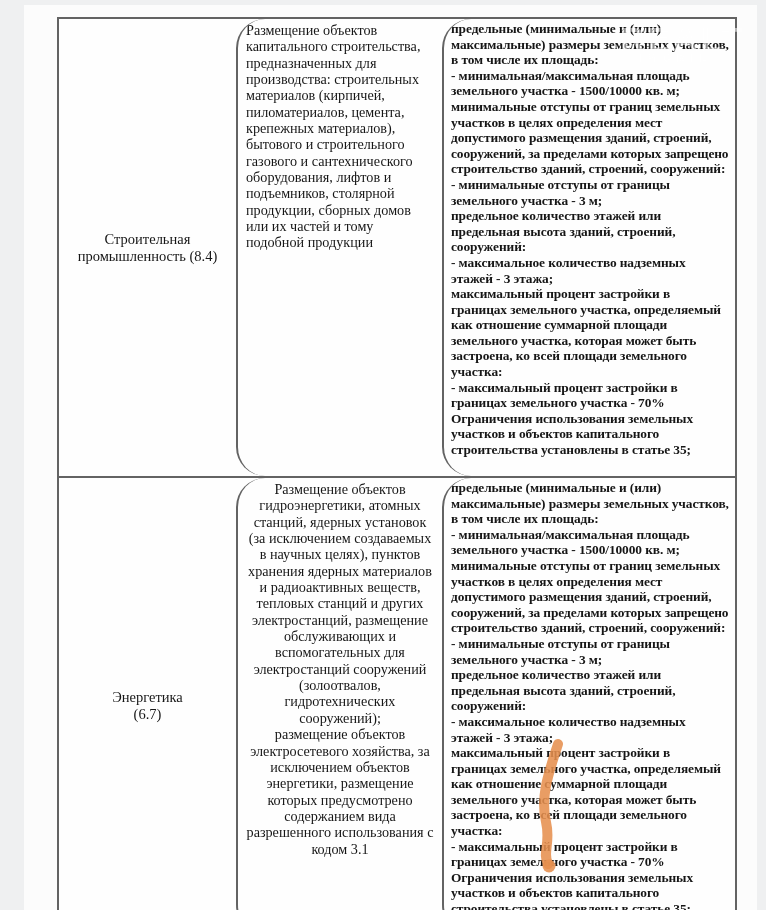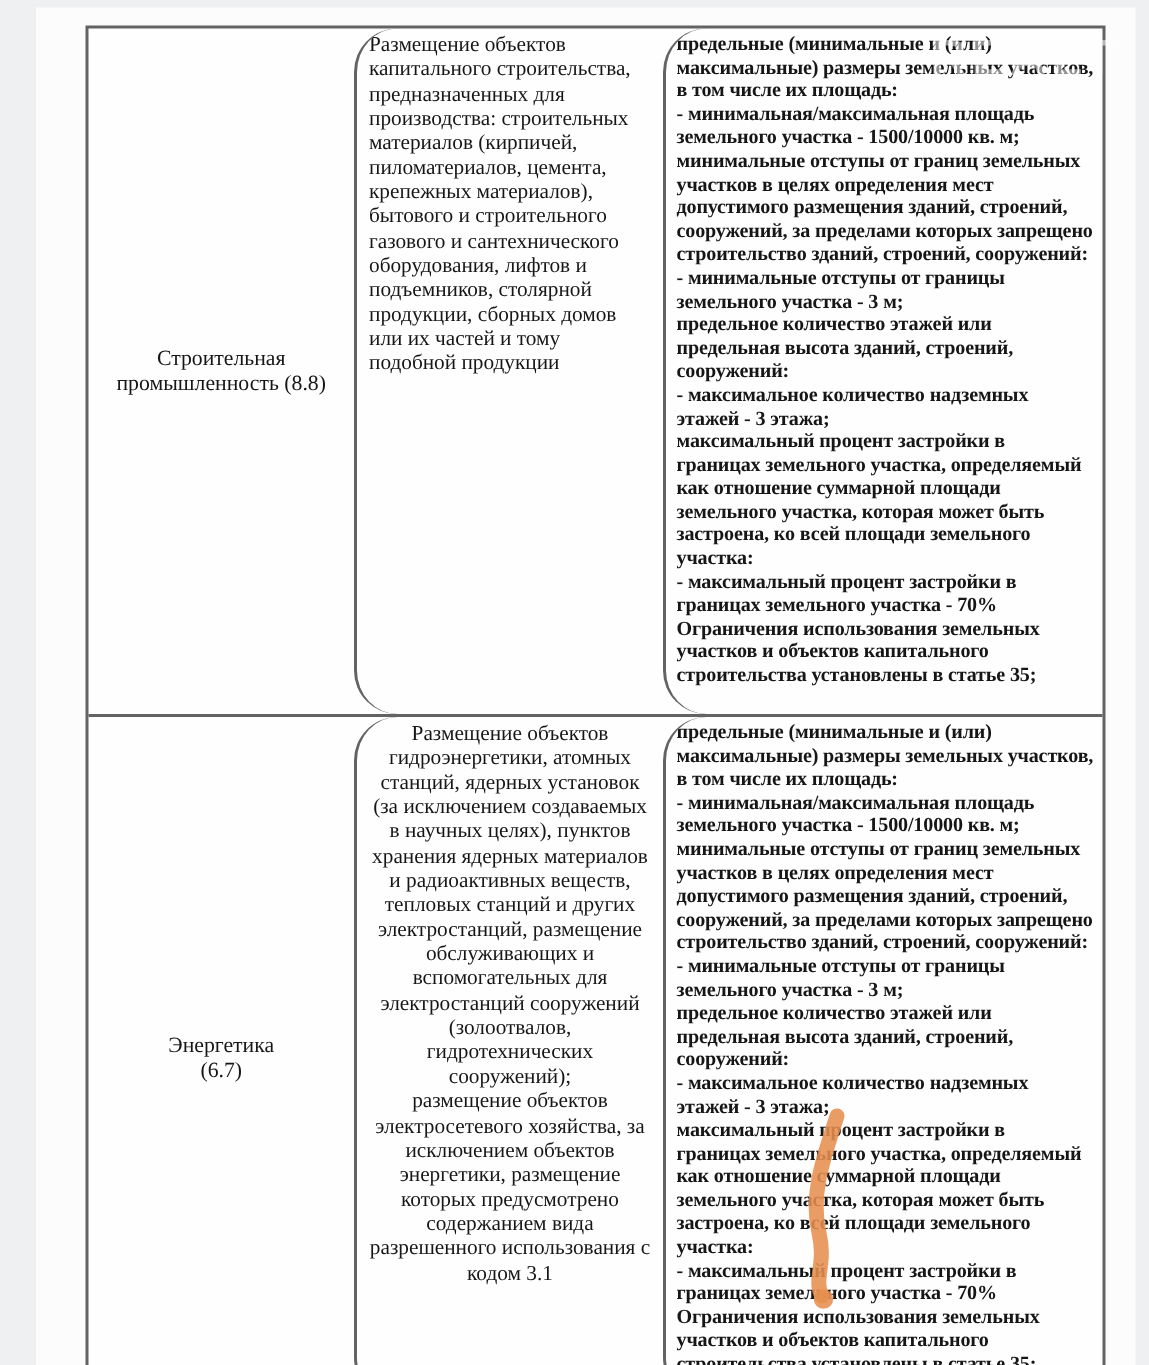--- a/index.html
+++ b/index.html
@@ -56,21 +56,21 @@
 <body>
 
 <div class="strip strip-left"></div>
 <div class="strip strip-right"></div>
 <div class="strip strip-top"></div>
 
 <div class="doc-table">
 
   <div class="doc-row r1">
     <div class="cell c1 cat-cell">Строительная
-промышленность (8.8)</div>
+промышленность (8.4)</div>
     <div class="cell c2 desc-cell left">Размещение объектов капитального строительства, предназначенных для производства: строительных материалов (кирпичей, пиломатериалов, цемента, крепежных материалов), бытового и строительного газового и сантехнического оборудования, лифтов и подъемников, столярной продукции, сборных домов или их частей и тому подобной продукции</div>
     <div class="cell c3 reg-cell">предельные (минимальные и (или) максимальные) размеры земельных участков, в том числе их площадь:
 - минимальная/максимальная площадь земельного участка - 1500/10000 кв. м;
 минимальные отступы от границ земельных участков в целях определения мест допустимого размещения зданий, строений, сооружений, за пределами которых запрещено строительство зданий, строений, сооружений:
 - минимальные отступы от границы земельного участка - 3 м;
 предельное количество этажей или предельная высота зданий, строений, сооружений:
 - максимальное количество надземных этажей - 3 этажа;
 максимальный процент застройки в границах земельного участка, определяемый как отношение суммарной площади земельного участка, которая может быть застроена, ко всей площади земельного участка:
 - максимальный процент застройки в границах земельного участка - 70%
 Ограничения использования земельных участков и объектов капитального строительства установлены в статье 35;</div>

